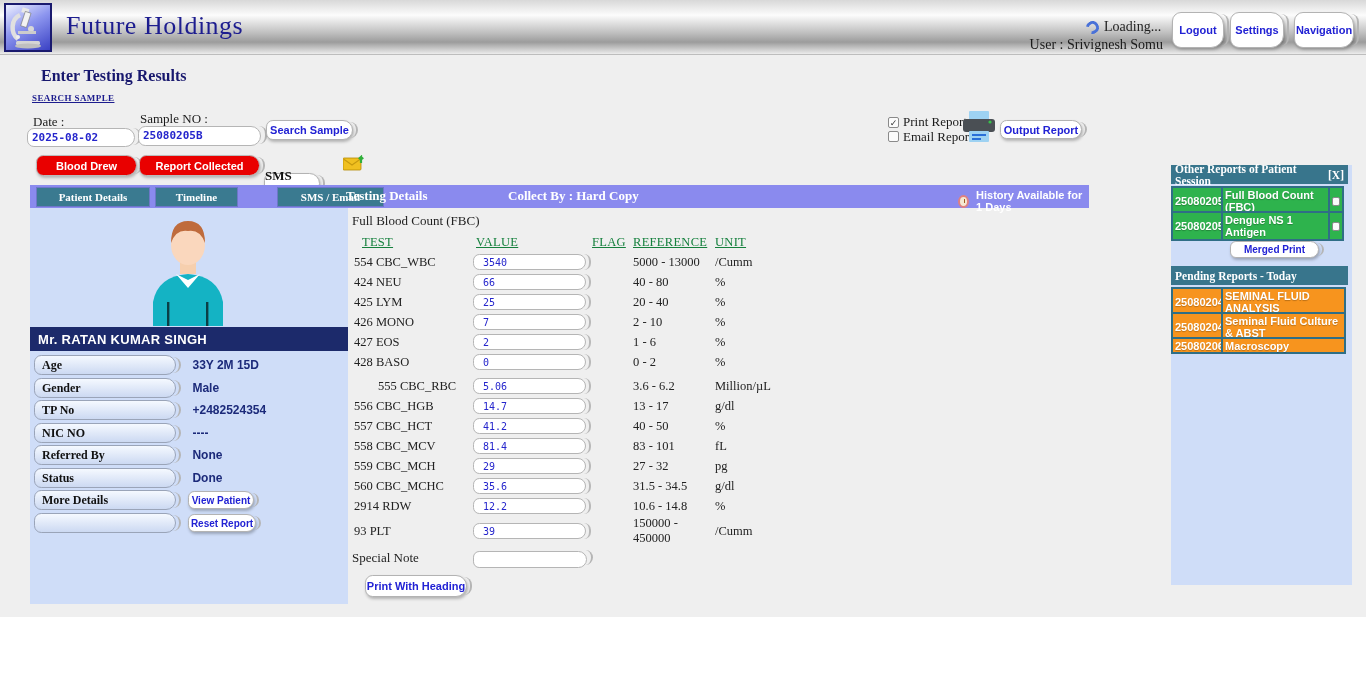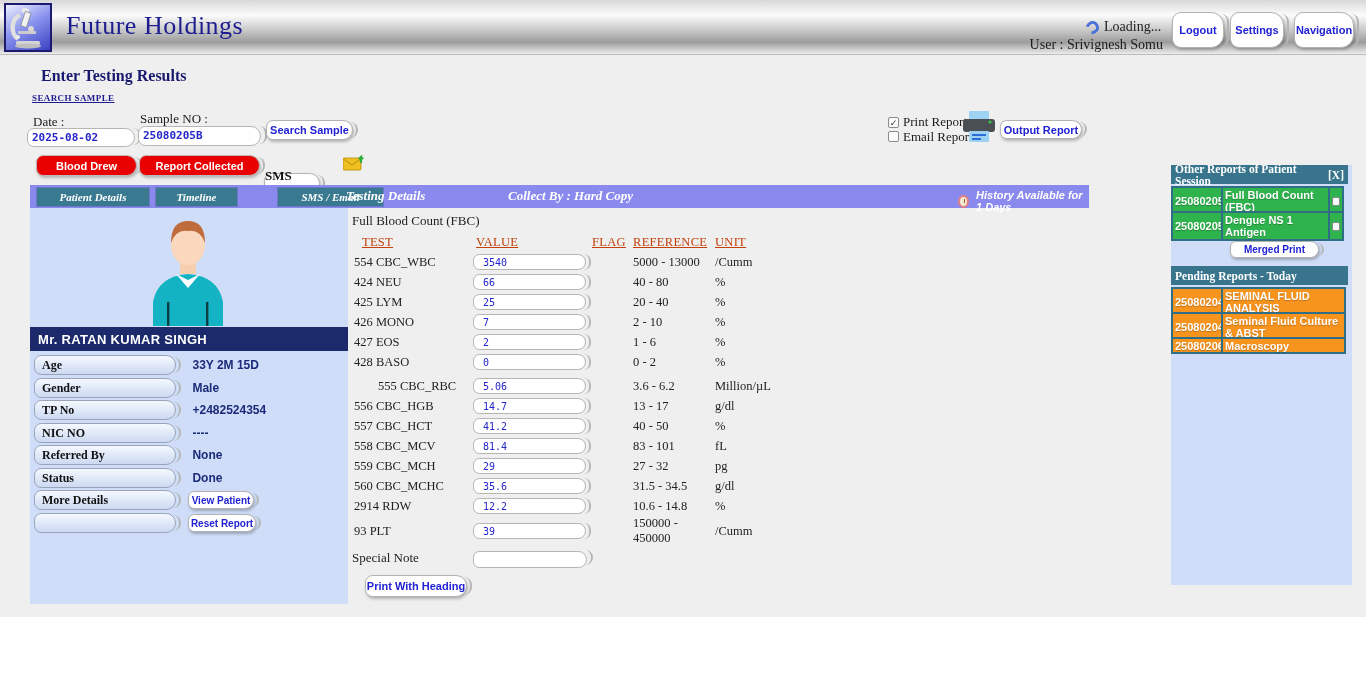--- a/index.html
+++ b/index.html
@@ -53,21 +53,21 @@
   .red-btn { position:absolute; display:flex; align-items:center; justify-content:center;
     background:#e90000; border:1px solid #bbb; border-radius:9px 13px 13px 9px;
     color:#fff; font-size:11px; font-weight:bold; cursor:pointer; box-shadow:1px 2px 3px rgba(0,0,0,.25); }
   .smsalert-btn { font-family:"Liberation Serif",serif; font-size:13px; color:#111; font-weight:bold; }
 
   .cb { position:absolute; width:11px; height:11px; background:#fbfbfb; border:1px solid #8a8a8a;
     border-radius:2px; cursor:pointer; font:9px/10px "Liberation Sans",sans-serif; text-align:center; color:#333; }
   .cb.checked::before { content:"\2713"; }
 
   
-  .tabbar { position:absolute; left:30px; top:185px; width:1059px; height:23px; background:#8a8aee;font-style:italic; }
+  .tabbar { position:absolute; left:30px; top:185px; width:1059px; height:23px; background:#8a8aee; }
   .tab { position:absolute; top:2px; height:20px; background:#3a7a90; border:1px solid #6d77c8;
     color:#fff; display:flex; align-items:center; justify-content:center;
     font-family:"Liberation Serif",serif; font-weight:bold; font-size:11px; cursor:pointer; }
   .bar-label { position:absolute; color:#fff; font-family:"Liberation Serif",serif;
     font-weight:bold; font-size:13px; top:3px; }
   .history-wrap { position:absolute; left:928px; top:4px; display:flex; align-items:center; gap:7px; }
   .clock-ic { width:13px; height:13px; border-radius:50%; background:#f5e9d2; border:2px solid #e08080;
     position:relative; }
   .clock-ic::after { content:""; position:absolute; left:4px; top:2px; width:1px; height:4px; background:#a05a20; }
   .history-text { color:#fff; font-size:11px; font-weight:bold; }
@@ -81,21 +81,21 @@
   .label-pill { position:relative; display:inline-block; width:142px; height:20px;
     background:linear-gradient(180deg,#f5f9ff,#ccd9f2); border:1px solid #9aa4b8;
     border-radius:8px 11px 11px 8px; font-family:"Liberation Serif",serif; font-weight:bold;
     font-size:12px; color:#111; line-height:18px; padding-left:7px; vertical-align:top; }
   .p-val { display:inline-block; margin-left:12px; font-size:12px; font-weight:bold; color:#1c2a7a; line-height:20px; vertical-align:top; }
 
   
   .fbc-title { position:absolute; left:352px; top:213px; font-family:"Liberation Serif",serif; font-size:13px; color:#222; }
   .t-grid { display:grid; grid-template-columns:121px 119px 41px 82px 1fr; align-items:center; }
   .t-head { position:absolute; left:352px; top:235px; width:440px; font-family:"Liberation Serif",serif;
-    font-size:12.5px; color:#c2410c; }
+    font-size:12.5px; color:#15803d; }
   .t-head span { text-decoration:underline; letter-spacing:.3px; }
   .t-rows { position:absolute; left:352px; top:252px; width:480px; }
   .trow { height:20px; font-family:"Liberation Serif",serif; font-size:12.5px; color:#222; }
   .t-rows div:nth-of-type(7) { margin-top:4px; }
   .trow .row-pill { position:relative; display:inline-block; width:113px; height:16px; }
   .trow .row-pill input { width:100%; height:100%; background:#fff; border:1px solid #b5b5b5;
     border-radius:8px 10px 10px 8px; color:#2525cc; font:10px "DejaVu Sans Mono",monospace; padding-left:9px; outline:none; }
   .row-pill::after { content:""; position:absolute; right:-5px; top:0; bottom:0; width:5px;
     border-right:2px solid #b9b9b9; border-radius:0 10px 10px 0; }
   .special-note-label { position:absolute; left:352px; top:550px; font-family:"Liberation Serif",serif; font-size:13px; color:#222; }

